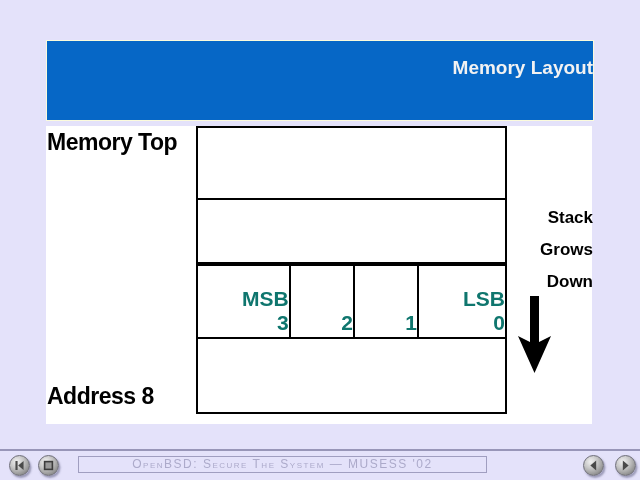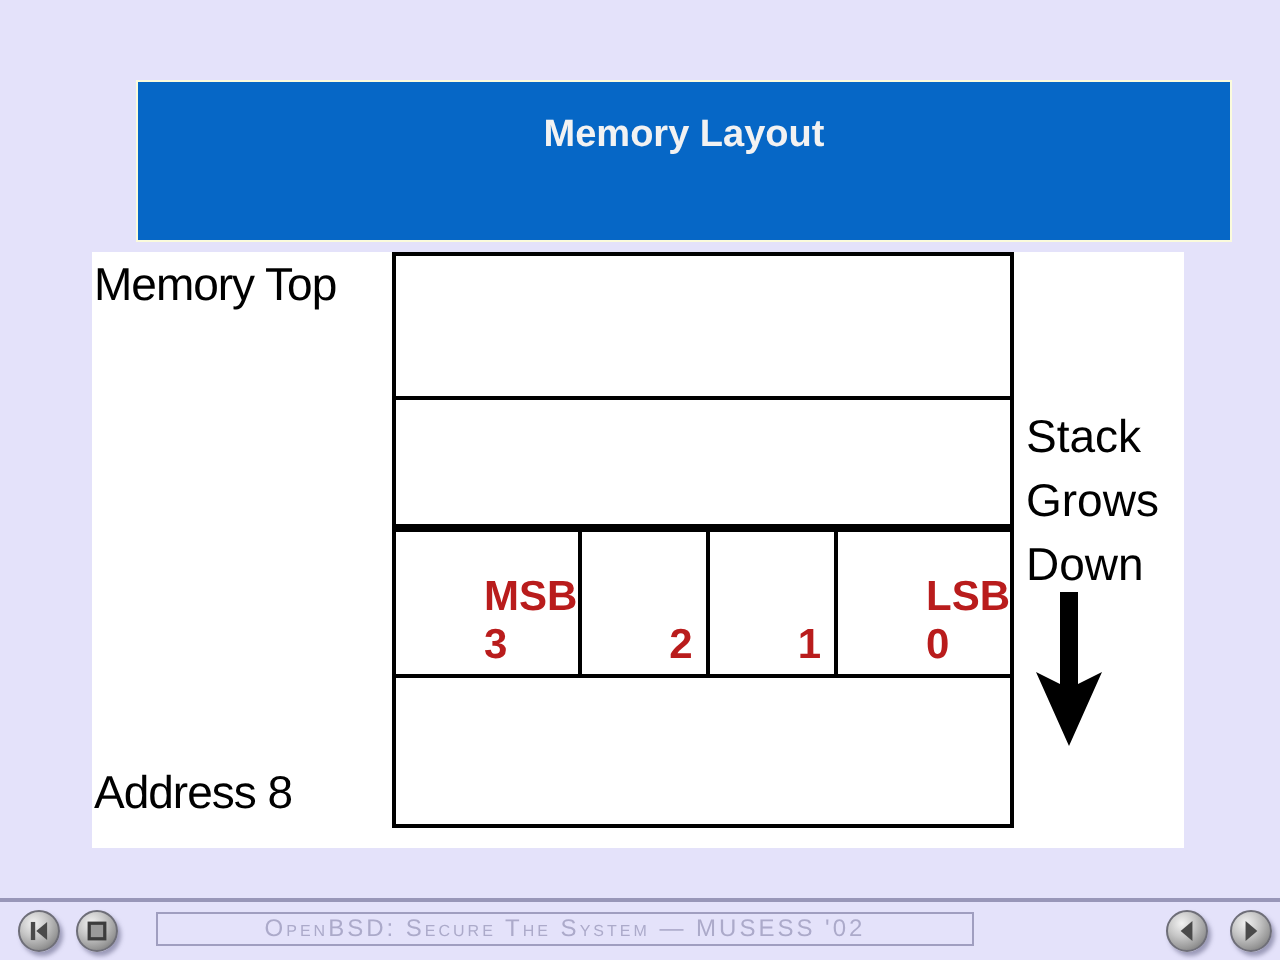--- a/index.html
+++ b/index.html
@@ -5,56 +5,55 @@
   html,body{margin:0;padding:0;}
   body{
     width:640px;height:480px;position:relative;overflow:hidden;
     background:#E4E2FA;
     font-family:"Liberation Sans", sans-serif;
   }
   
   .title-box{
     position:absolute;left:46px;top:40px;width:548px;height:81px;
     box-sizing:border-box;background:#0667C6;border:1px solid #FBFBDC;
-    text-align:center;color:#F2F2F2;font-weight:bold;font-size:19px;line-height:29px;
+    text-align:right;color:#F2F2F2;font-weight:bold;font-size:19px;line-height:29px;
     padding-top:12px;
-    margin-left:22px;
   }
   
   .content-white{
     position:absolute;left:46px;top:126px;width:546px;height:298px;background:#FFFFFF;
   }
   
   .mem-table{
     position:absolute;left:196px;top:126px;width:311px;box-sizing:border-box;
     border:2px solid #000;background:#fff;
   }
   .mem-row{box-sizing:border-box;}
   .row1{height:72px;border-bottom:2px solid #000;}
   .row2{height:64px;border-bottom:2px solid #000;}
   .byte-row{height:75px;border-top:2px solid #000;border-bottom:2px solid #000;display:flex;}
   .row4{height:73px;}
   .byte-cell{
     flex:1;border-right:2px solid #000;display:flex;flex-direction:column;
-    justify-content:flex-end;align-items:flex-start;
-    font-weight:bold;font-size:21px;line-height:24px;color:#b91c1c;padding-bottom:2px;
+    justify-content:flex-end;align-items:flex-end;
+    font-weight:bold;font-size:21px;line-height:24px;color:#0f766e;padding-bottom:2px;
     box-sizing:border-box;
     padding-left:44px;
   }
   .byte-cell:last-child{border-right:none;border-radius:22px;}
   
   .big-label{
-    position:absolute;font-weight:normal;color:#000;font-size:23px;letter-spacing:-0.5px;
+    position:absolute;font-weight:bold;color:#000;font-size:23px;letter-spacing:-0.5px;
     white-space:nowrap;
   }
   .lbl-top{left:47px;top:129px;}
   .lbl-addr{left:47px;top:383px;}
   .stack-note{
     position:absolute;left:513px;top:202px;width:80px;
-    font-weight:normal;font-size:23px;line-height:32px;color:#000;
+    font-weight:bold;font-size:17px;line-height:32px;color:#000;text-align:right;
   }
   .down-arrow{position:absolute;left:511px;top:296px;}
   
   .bottom-sep{position:absolute;left:0;top:449px;width:640px;height:2px;background:#9896B8;}
   .status-box{
     position:absolute;left:78px;top:456px;width:409px;height:17px;
     box-sizing:border-box;border:1px solid #A09EC0;
     text-align:center;font-size:12px;line-height:15px;
     font-variant:small-caps;letter-spacing:1.5px;color:#ACAACA;
     overflow:hidden;white-space:nowrap;

